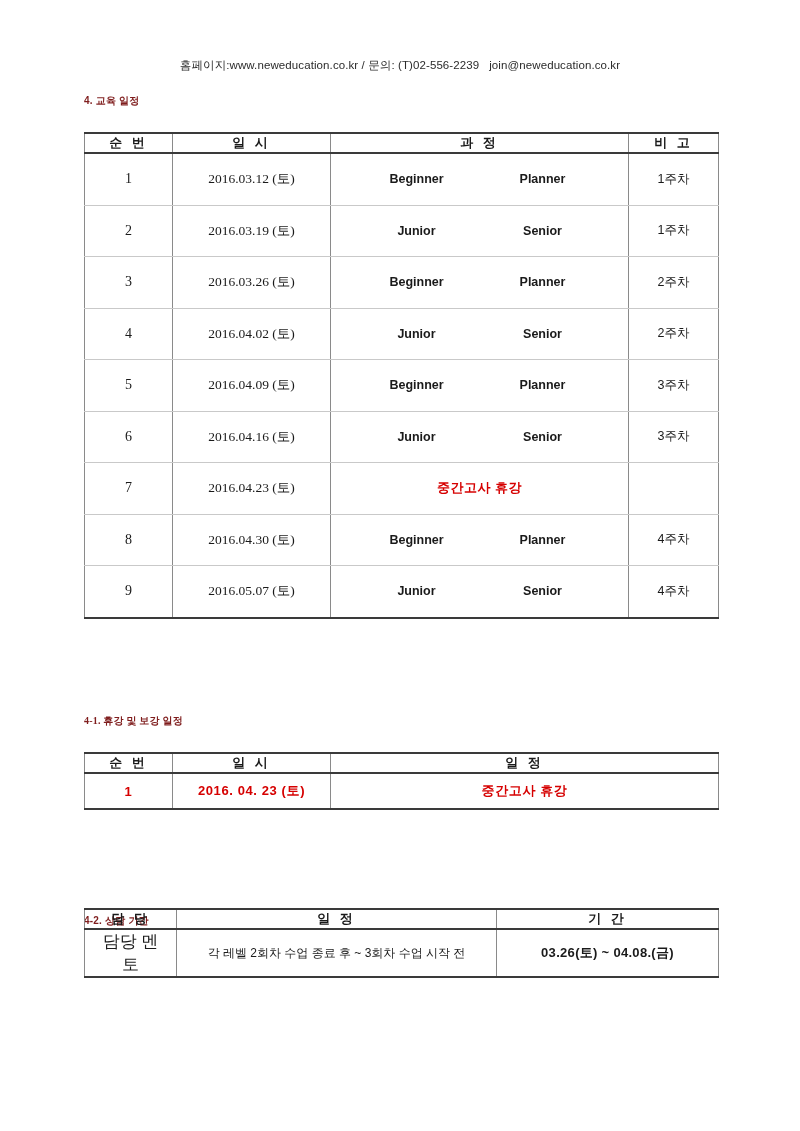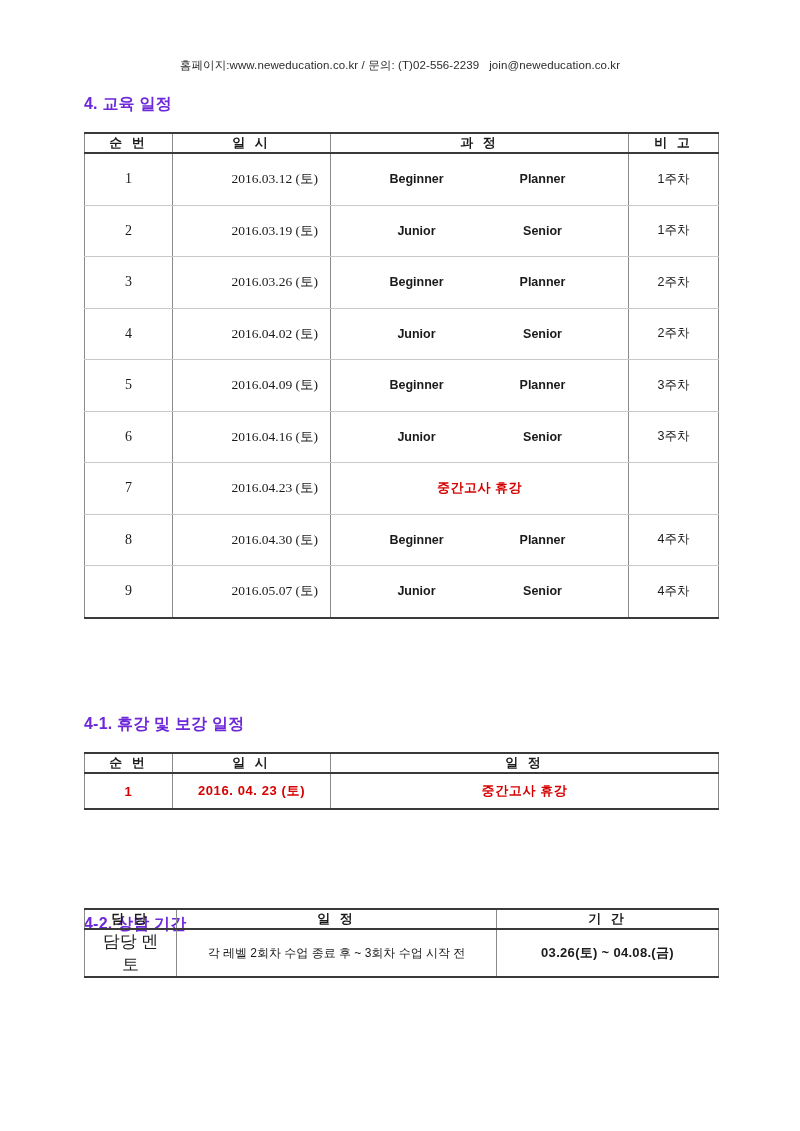--- a/index.html
+++ b/index.html
@@ -33,27 +33,27 @@
     text-align: center;
     font-size: 11.5px;
     color: #2b2b2b;
     letter-spacing: 0.1px;
     white-space: pre;
   }
 
   
   .section-title {
     position: absolute;
-    font-size: 16px;
-    font-weight: bold;
-    color: #6d28d9;
+    font-size: 10px;
+    font-weight: bold;
+    color: #7f1d1d;
     letter-spacing: 0.2px;
   }
   #sec-4      { top: 94px;  left: 84px; }
-  #sec-41     { top: 714px; left: 84px; }
+  #sec-41     { top: 714px; left: 84px; font-family: Liberation Serif, serif; }
   #sec-42     { top: 872px; left: 84px; margin-top: 42px; }
 
   
   table {
     border-collapse: collapse;
     position: absolute;
     table-layout: fixed;
   }
   table td, table th {
     border-left: 1px solid #8a8a8a;
@@ -86,21 +86,20 @@
   #schedule-table .c-date   { width: 158px; }
   #schedule-table .c-course { width: 298px; }
   #schedule-table .c-note   { width: 90px; }
 
   #schedule-table tbody td {
     height: 50.5px;
   }
   #schedule-table td.c-date {
     font-family: "Liberation Serif", serif;
     font-size: 13.5px;
-    text-align: right;
   }
   #schedule-table td.c-no {
     font-family: "Liberation Serif", serif;
     font-size: 14px;
   }
   .course-cell {
     display: flex;
     justify-content: center;
     align-items: flex-end;
     gap: 54px;

